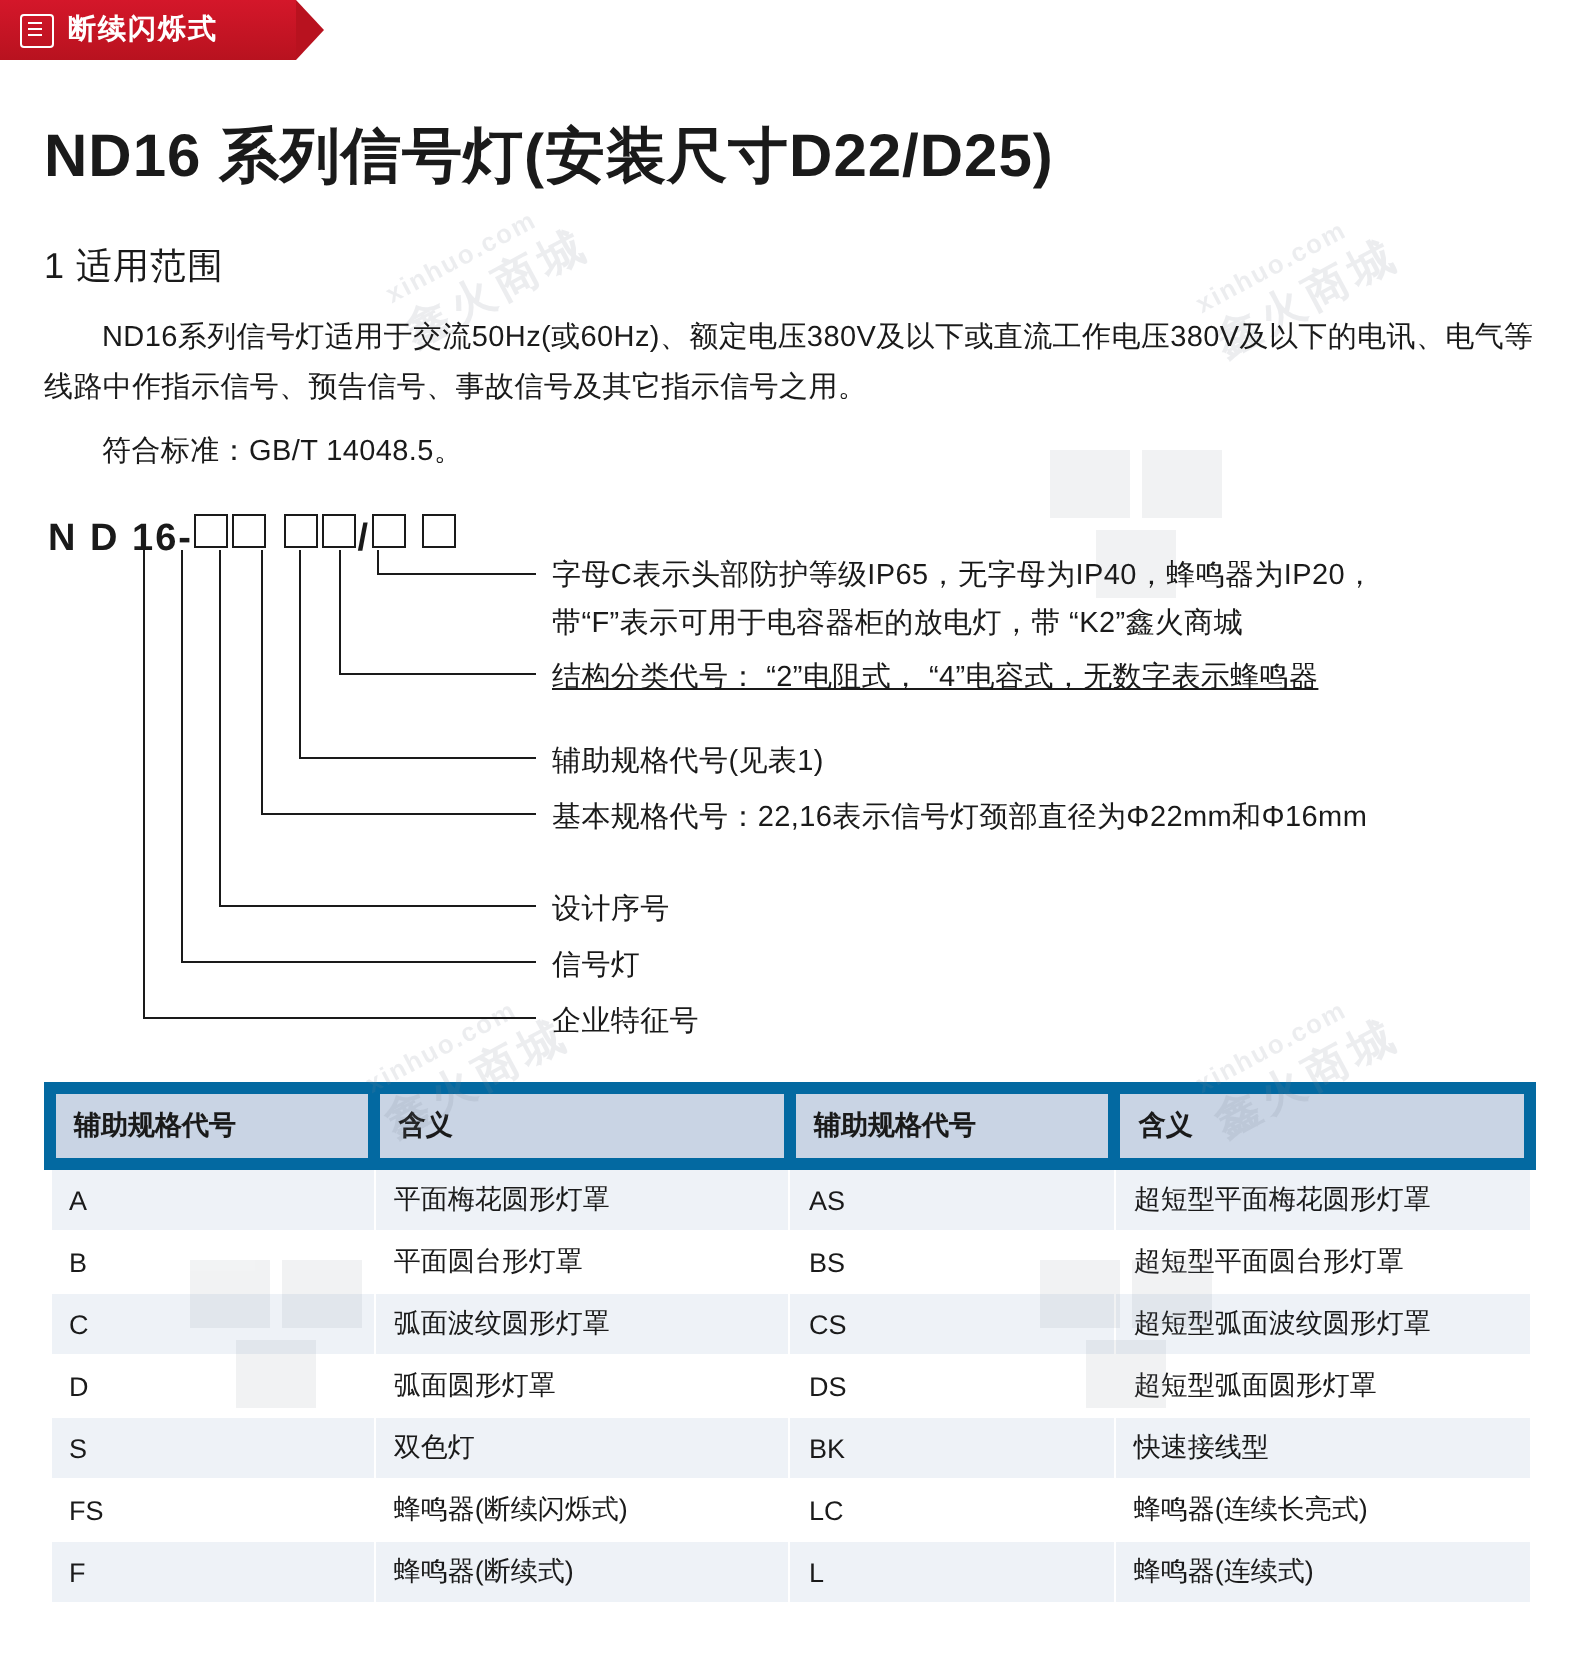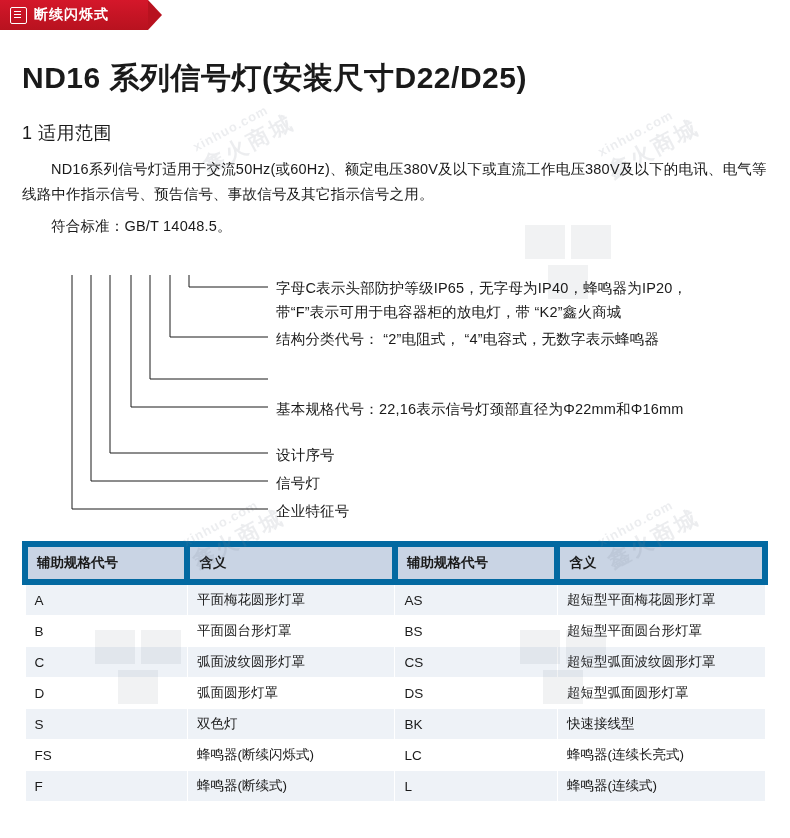--- a/index.html
+++ b/index.html
@@ -240,20 +240,23 @@
 
   <h1 class="doc-title">ND16 系列信号灯(安装尺寸D22/D25)</h1>
 
   <h2 class="sec-title">1 适用范围</h2>
   <p class="para">ND16系列信号灯适用于交流50Hz(或60Hz)、额定电压380V及以下或直流工作电压380V及以下的电讯、电气等线路中作指示信号、预告信号、事故信号及其它指示信号之用。</p>
   <p class="para no-indent-sub">符合标准：GB/T 14048.5。</p>
 
 
   <div class="diagram">
 
+    <div class="code-row">
+      <span>N D 16-</span><span class="code-box"></span><span class="code-box"></span>&nbsp;<span class="code-box"></span><span class="code-box"></span><span>/</span><span class="code-box"></span>&nbsp;<span class="code-box"></span>
+    </div>
 
     <svg class="leader-layer" viewBox="0 0 746 278">
       <g stroke="#1a1a1a" stroke-width="1" fill="none">
 
         <path d="M167 22 L167 34 L246 34"></path>
 
         <path d="M148 22 L148 84 L246 84"></path>
 
         <path d="M128 22 L128 126 L246 126"></path>
 
@@ -261,21 +264,22 @@
 
         <path d="M88 22 L88 200 L246 200"></path>
 
         <path d="M69 22 L69 228 L246 228"></path>
 
         <path d="M50 22 L50 256 L246 256"></path>
       </g>
     </svg>
 
     <div class="note" style="left:254px; top:24px; width:440px;">字母C表示头部防护等级IP65，无字母为IP40，蜂鸣器为IP20，带“F”表示可用于电容器柜的放电灯，带 “K2”鑫火商城</div>
-    <div class="note" style="left:254px; top:75px; width:440px;">结构分类代号： “2”电阻式， “4”电容式，无数字表示蜂鸣器</div>
+    <div class="note" style="left:254px; top:75px; width:440px;text-decoration:underline;">结构分类代号： “2”电阻式， “4”电容式，无数字表示蜂鸣器</div>
+    <div class="note" style="left:254px; top:117px; width:440px;">辅助规格代号(见表1)</div>
     <div class="note" style="left:254px; top:145px; width:460px;">基本规格代号：22,16表示信号灯颈部直径为Φ22mm和Φ16mm</div>
     <div class="note" style="left:254px; top:191px; width:440px;">设计序号</div>
     <div class="note" style="left:254px; top:219px; width:440px;">信号灯</div>
     <div class="note" style="left:254px; top:247px; width:440px;">企业特征号</div>
   </div>
 </div>
 
 <table class="spec-table">
   <thead>
     <tr>

